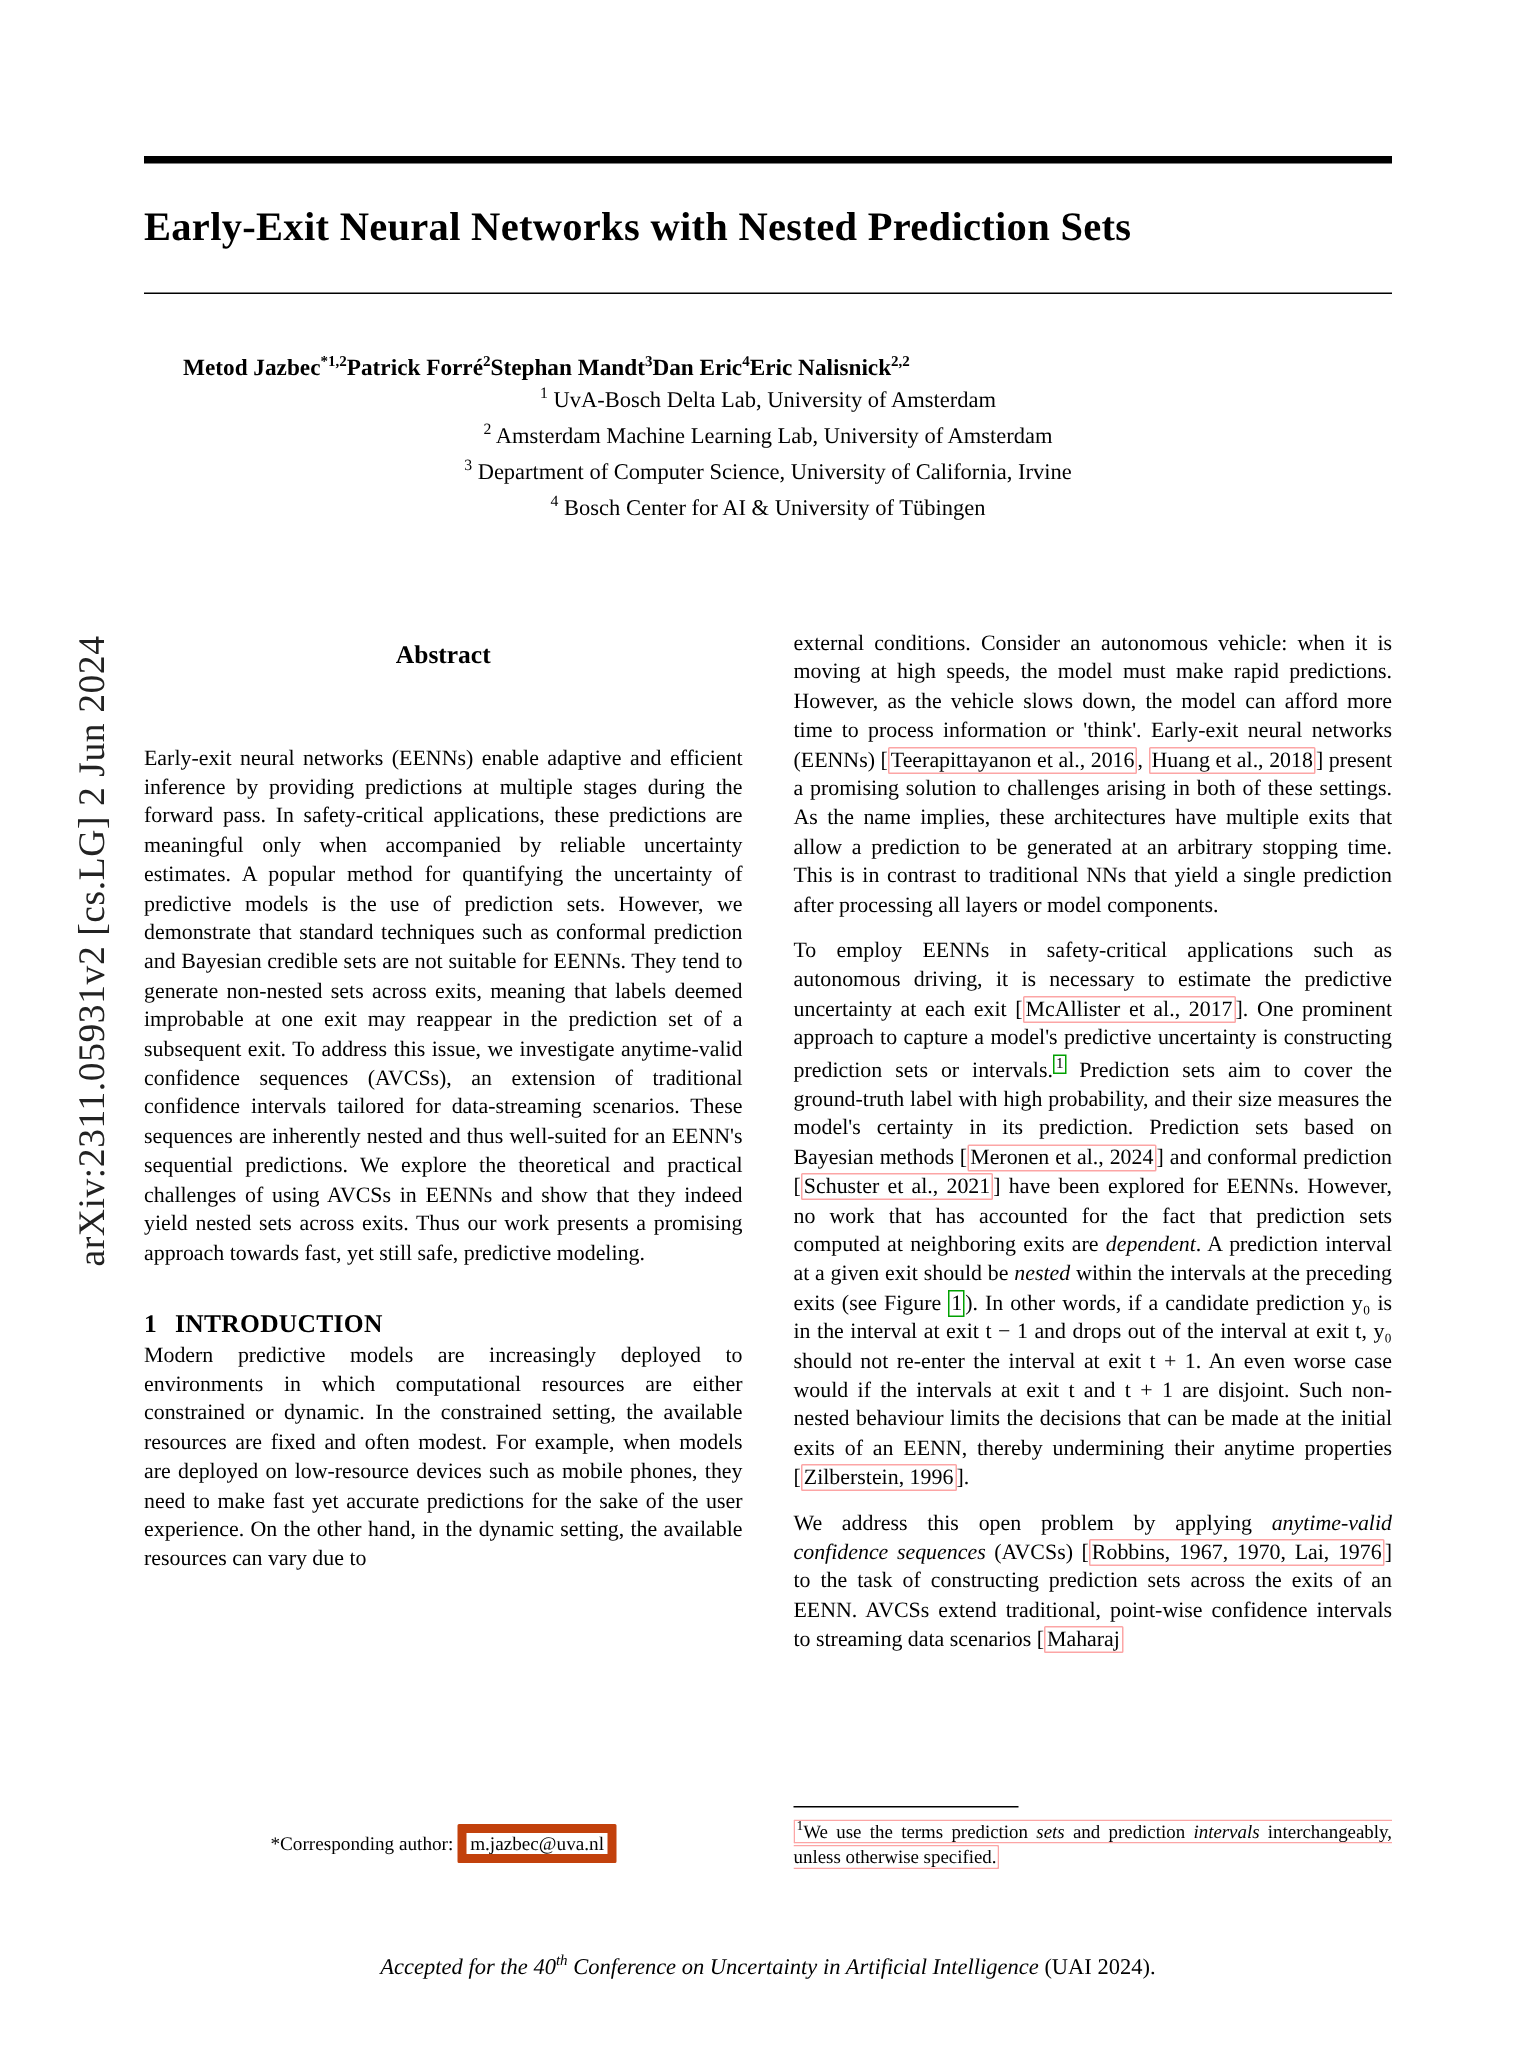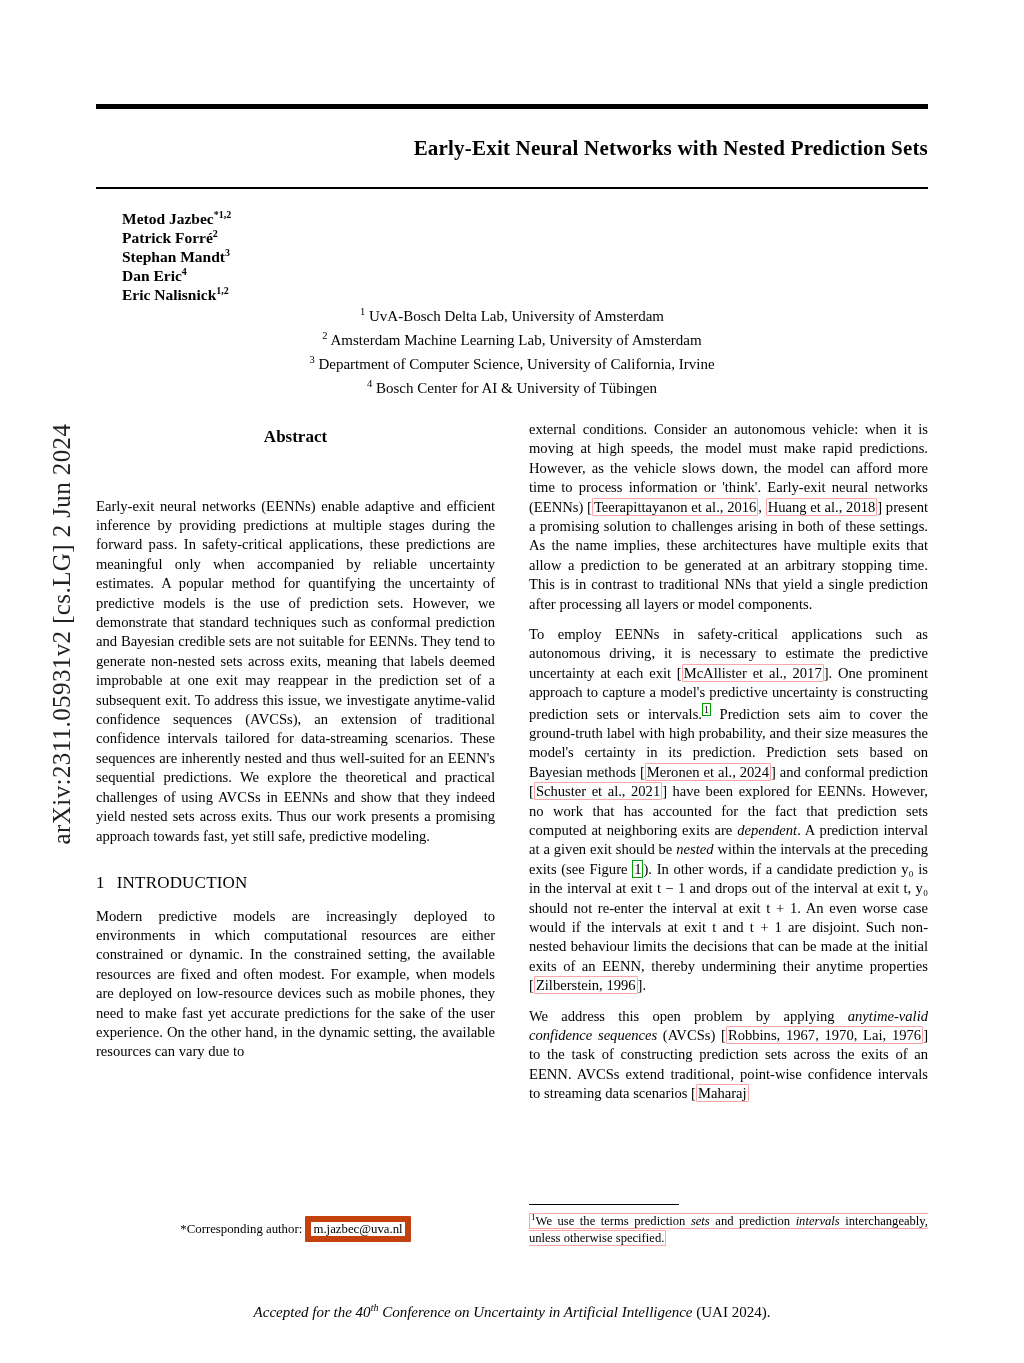--- a/index.html
+++ b/index.html
@@ -49,35 +49,34 @@
     margin-bottom: 26px;
   }
   .rule-thin {
     height: 1.4px;
     background: #000;
     margin-top: 26px;
     margin-bottom: 0;
   }
 
   .title {
-    text-align: right;
-    font-size: 21px;
+    text-align: left;
+    font-size: 27px;
     font-weight: bold;
     letter-spacing: 0.2px;
     line-height: 1.25;
   }
 
   .authors {
     display: flex;
     align-items: baseline;
-    margin-top: 20px;
+    margin-top: 40px;
     padding: 0 26px;
     font-size: 15.5px;
     font-weight: bold;
-    flex-direction: column;
   }
   .author sup {
     font-weight: bold;
     font-size: 10px;
   }
 
   .affils {
     text-align: center;
     font-size: 15px;
     line-height: 1.46;
@@ -106,23 +105,23 @@
     margin-bottom: 48px;
     margin-top: 6px;
   }
   .col p {
     margin: 0 0 11px 0;
     text-indent: 0;
   }
 
   .section-head {
     font-size: 17px;
-    font-weight: normal;
+    font-weight: bold;
     margin-top: 26px;
-    margin-bottom: 12px;
+    margin-bottom: 0;
     letter-spacing: 0.2px;
   }
   .section-head .num { margin-right: 12px; }
 
   .cite {
     border: 1px solid #fca5a5;
     padding: 0 1px;
     border-radius: 1px;
   }
   .link-box {
@@ -193,21 +192,21 @@
   <div class="content">
     <div class="rule-top"></div>
     <div class="title">Early-Exit Neural Networks with Nested Prediction Sets</div>
     <div class="rule-thin"></div>
 
     <div class="authors">
       <span class="author"><span>Metod Jazbec</span><sup>*1,2</sup></span>
       <span class="author"><span>Patrick Forré</span><sup>2</sup></span>
       <span class="author"><span>Stephan Mandt</span><sup>3</sup></span>
       <span class="author"><span>Dan Eric</span><sup>4</sup></span>
-      <span class="author"><span>Eric Nalisnick</span><sup>1,2</sup></span>
+      <span class="author"><span>Eric Nalisnick</span><sup>2,2</sup></span>
     </div>
 
     <div class="affils">
       <div><sup>1</sup> <span>UvA-Bosch Delta Lab, University of Amsterdam</span></div>
       <div><sup>2</sup> <span>Amsterdam Machine Learning Lab, University of Amsterdam</span></div>
       <div><sup>3</sup> <span>Department of Computer Science, University of California, Irvine</span></div>
       <div><sup>4</sup> <span>Bosch Center for AI &amp; University of Tübingen</span></div>
     </div>
   </div>
 

